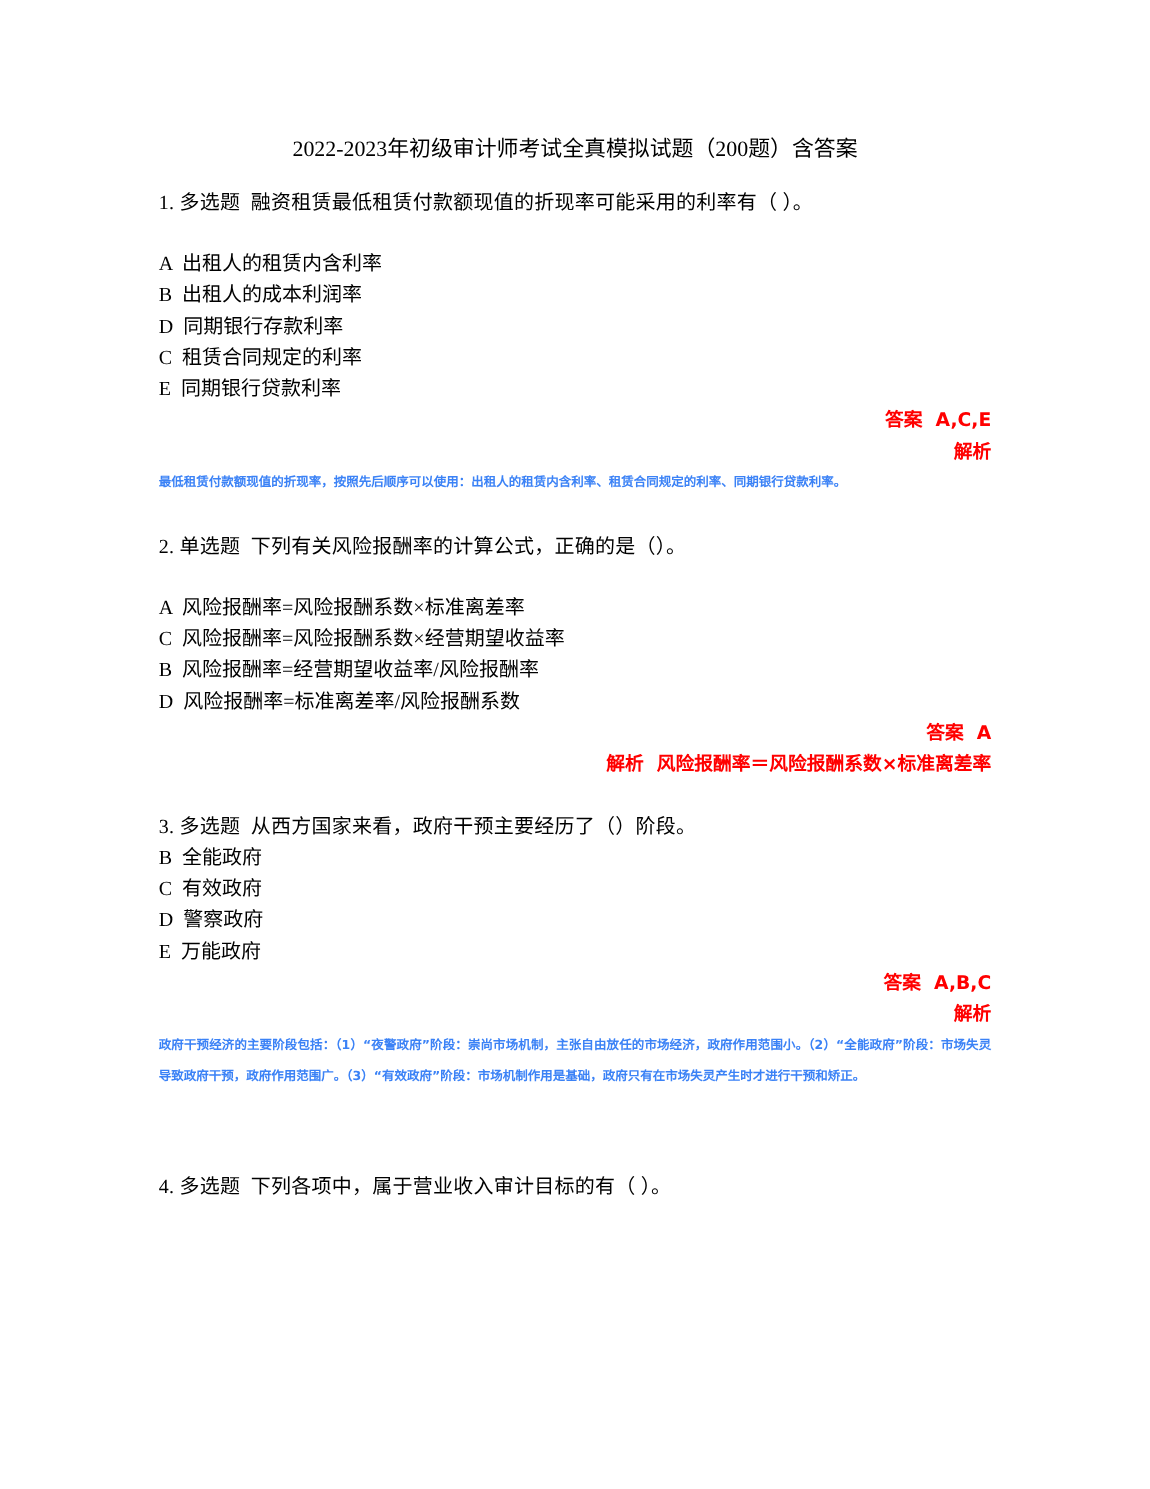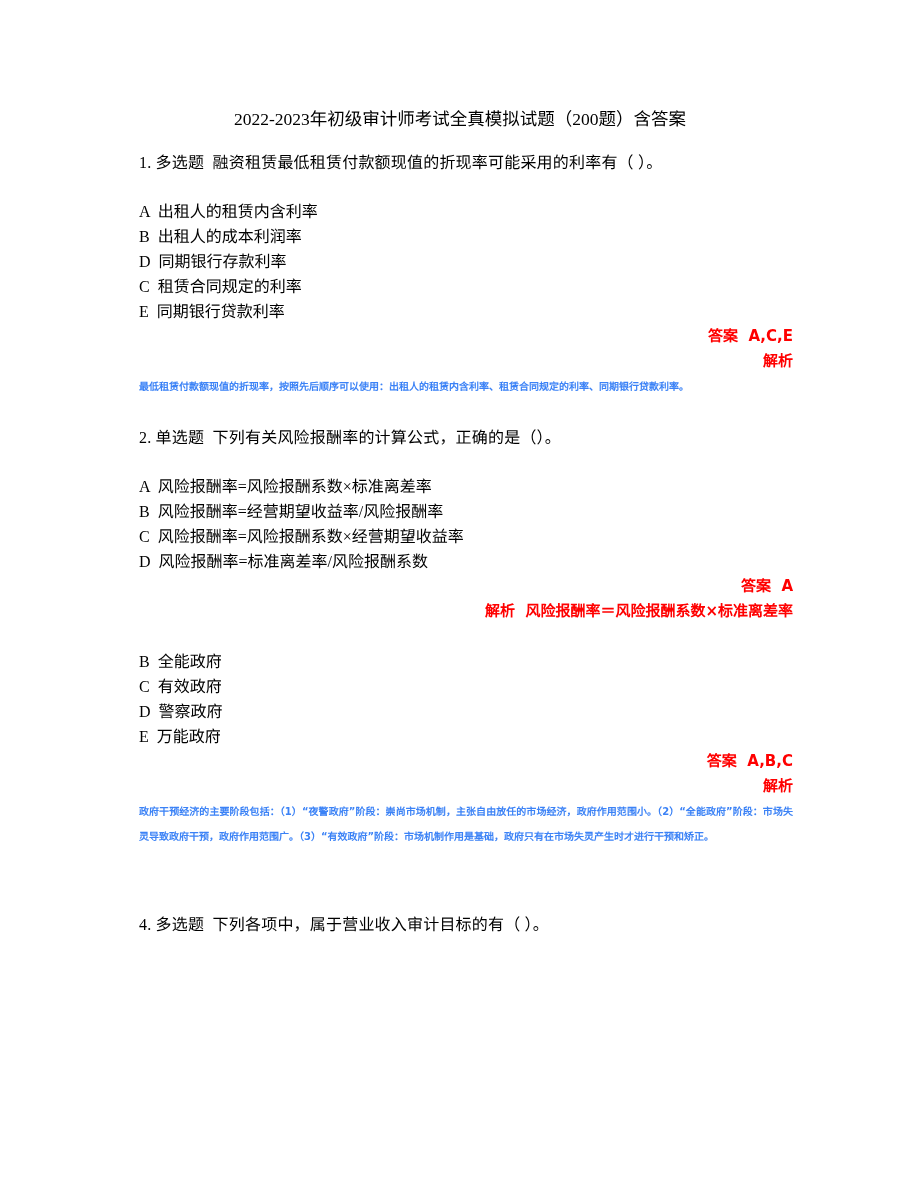--- a/index.html
+++ b/index.html
@@ -42,21 +42,21 @@
   }
 
   .content {
     position: absolute;
     left: 127px;
     top: 150px;
     width: 666px;
   }
 
   .q-block {
-    margin: 0 0 0 12px;
+    margin: 0 0 0 0;
   }
 
   .line {
     font-size: 16px;
     line-height: 25px;
     color: #000000;
     font-family: "Liberation Serif", "DejaVu Serif", serif;
     white-space: pre-wrap;
     word-break: break-all;
   }
@@ -139,34 +139,35 @@
 
     <div class="gap-md"></div>
 
     <div class="q-block">
       <div class="line q-stem">2. 单选题  下列有关风险报酬率的计算公式，正确的是（）。</div>
 
       <div class="spacer-after-stem"></div>
 
       <ul class="opt-list">
         <li class="opt"><span class="opt-letter">A  </span><span>风险报酬率=风险报酬系数×标准离差率</span></li>
+        <li class="opt"><span class="opt-letter">C  </span><span>风险报酬率=风险报酬系数×经营期望收益率</span></li>
         <li class="opt"><span class="opt-letter">B  </span><span>风险报酬率=经营期望收益率/风险报酬率</span></li>
-        <li class="opt"><span class="opt-letter">C  </span><span>风险报酬率=风险报酬系数×经营期望收益率</span></li>
         <li class="opt"><span class="opt-letter">D  </span><span>风险报酬率=标准离差率/风险报酬系数</span></li>
       </ul>
 
       <div class="ans-block">
         <div class="ans-line">答案  A</div>
         <div class="ans-line">解析  风险报酬率＝风险报酬系数×标准离差率</div>
       </div>
     </div>
 
     <div class="gap-md"></div>
 
     <div class="q-block">
+      <div class="line q-stem">3. 多选题  从西方国家来看，政府干预主要经历了（）阶段。</div>
 
       <ul class="opt-list">
         <li class="opt"><span class="opt-letter">B  </span><span>全能政府</span></li>
         <li class="opt"><span class="opt-letter">C  </span><span>有效政府</span></li>
         <li class="opt"><span class="opt-letter">D  </span><span>警察政府</span></li>
         <li class="opt"><span class="opt-letter">E  </span><span>万能政府</span></li>
       </ul>
 
       <div class="ans-block">
         <div class="ans-line">答案  A,B,C</div>

